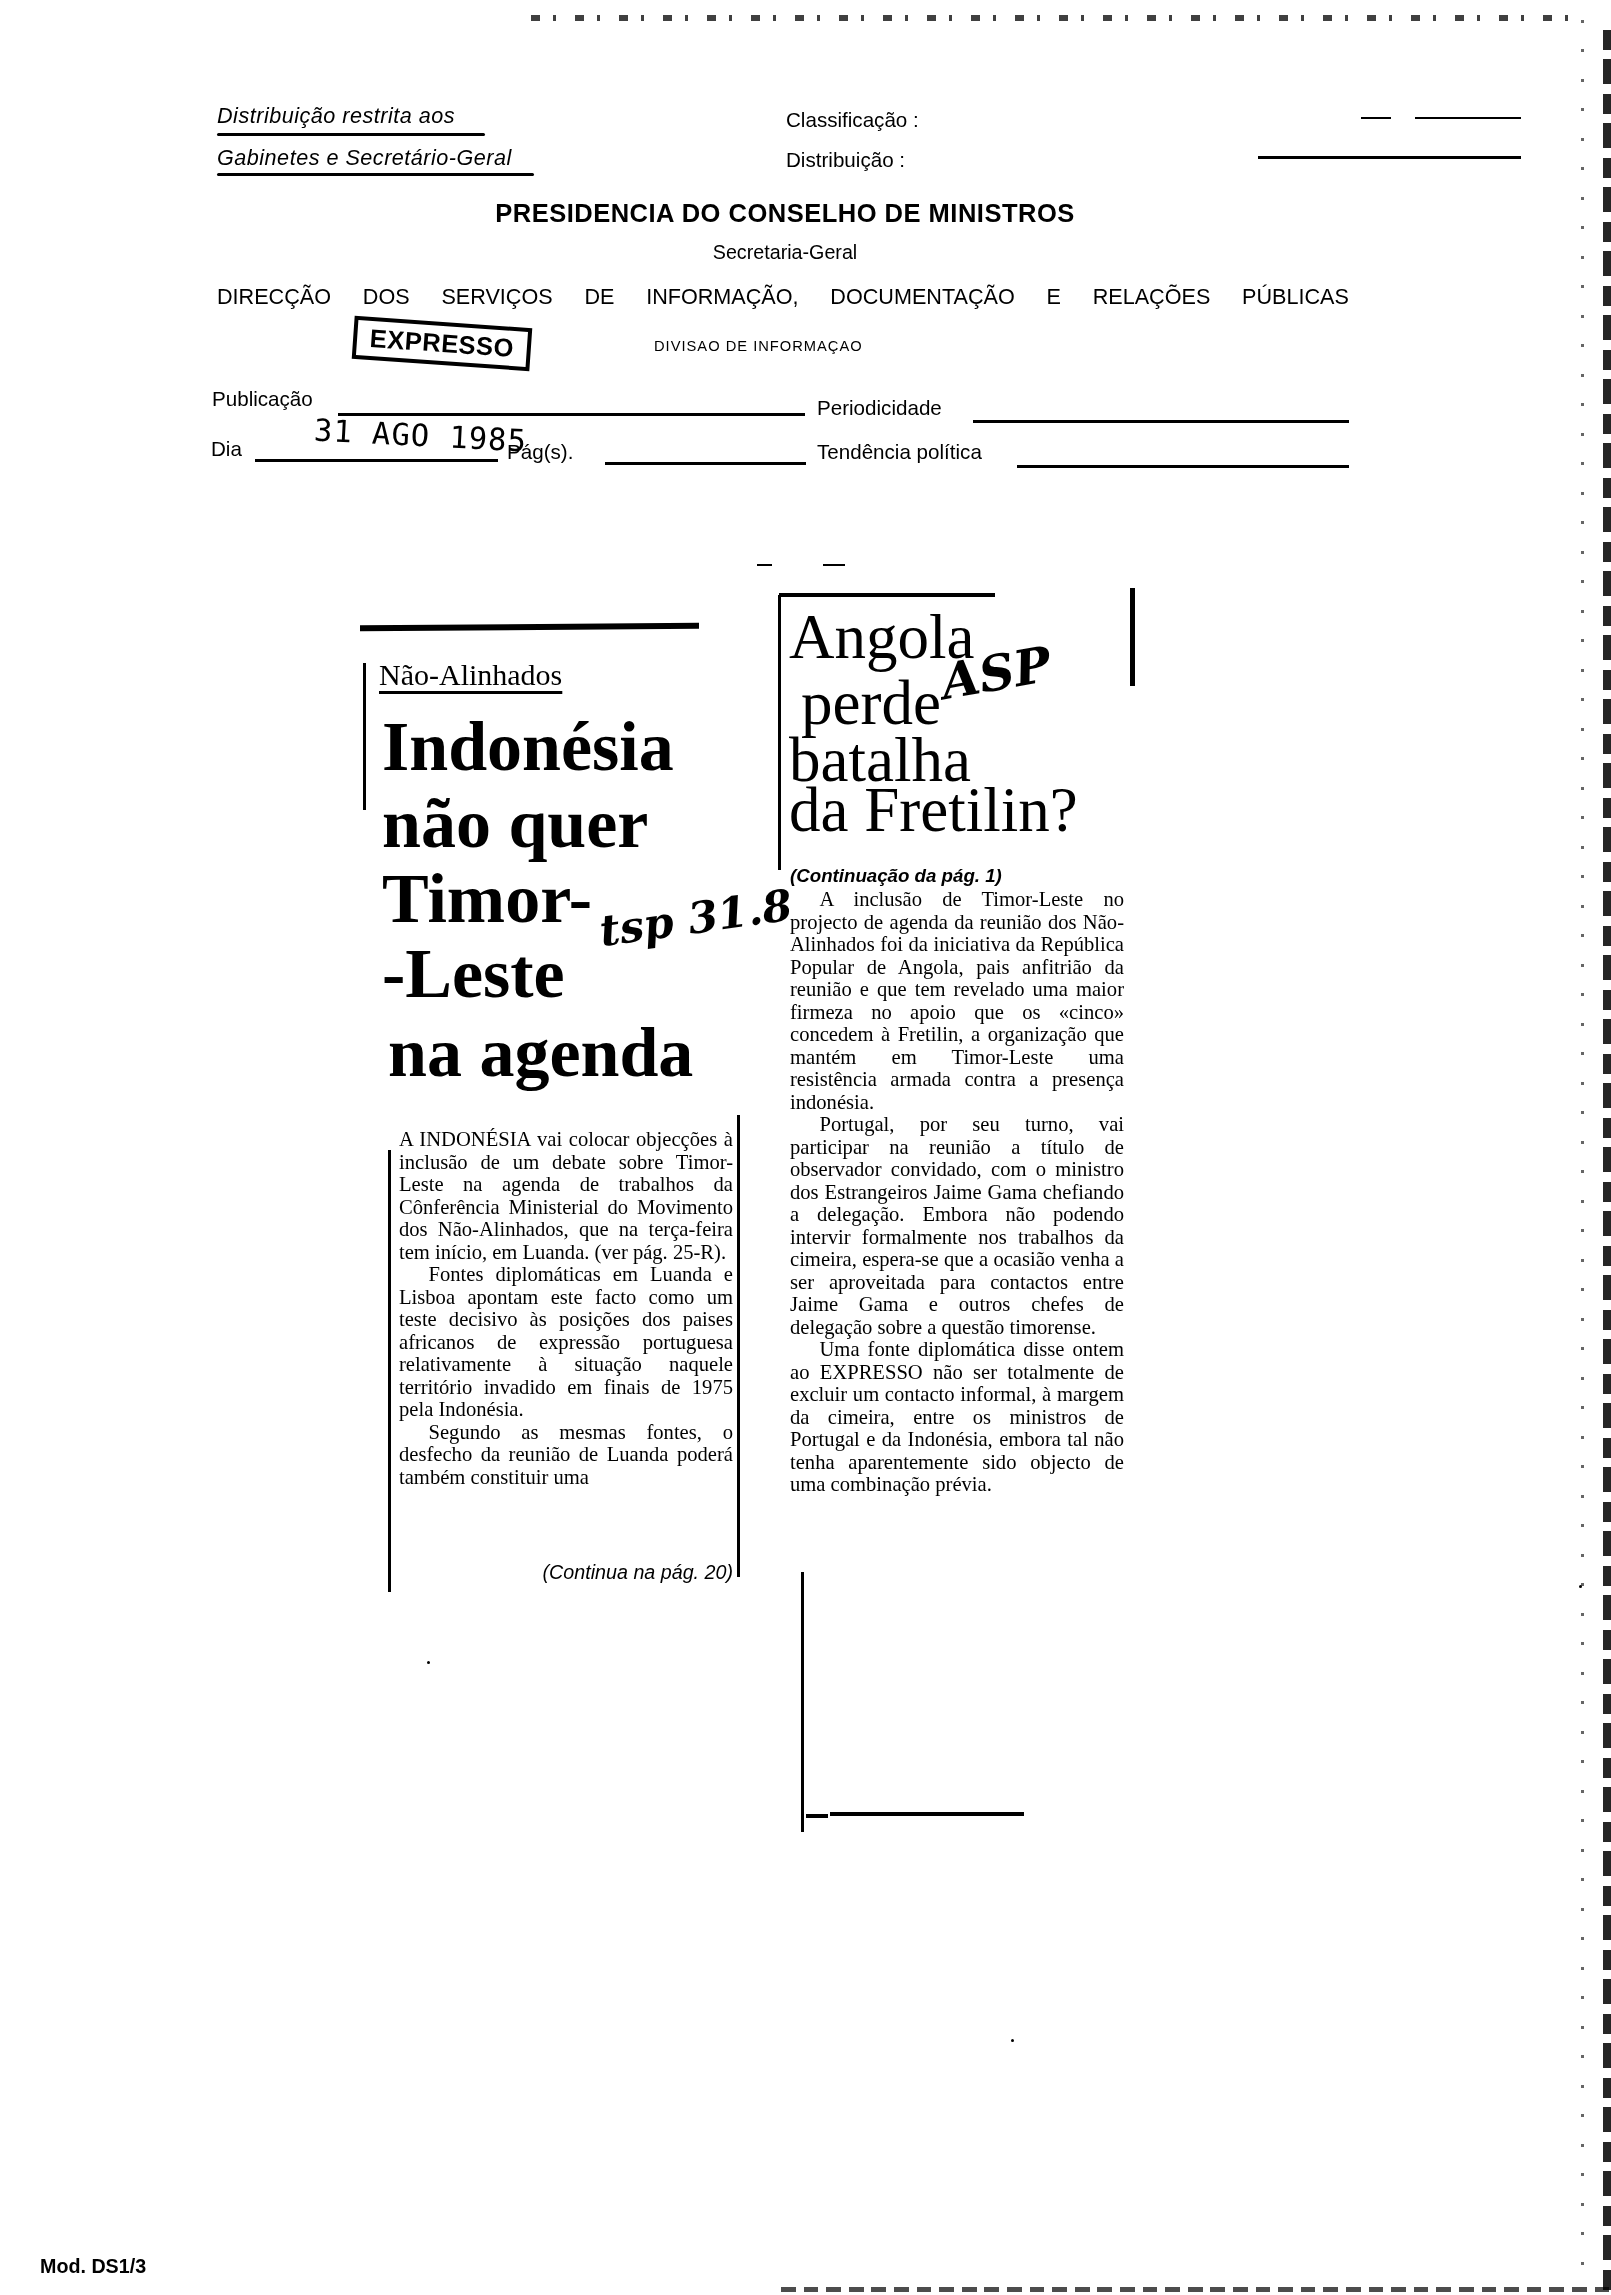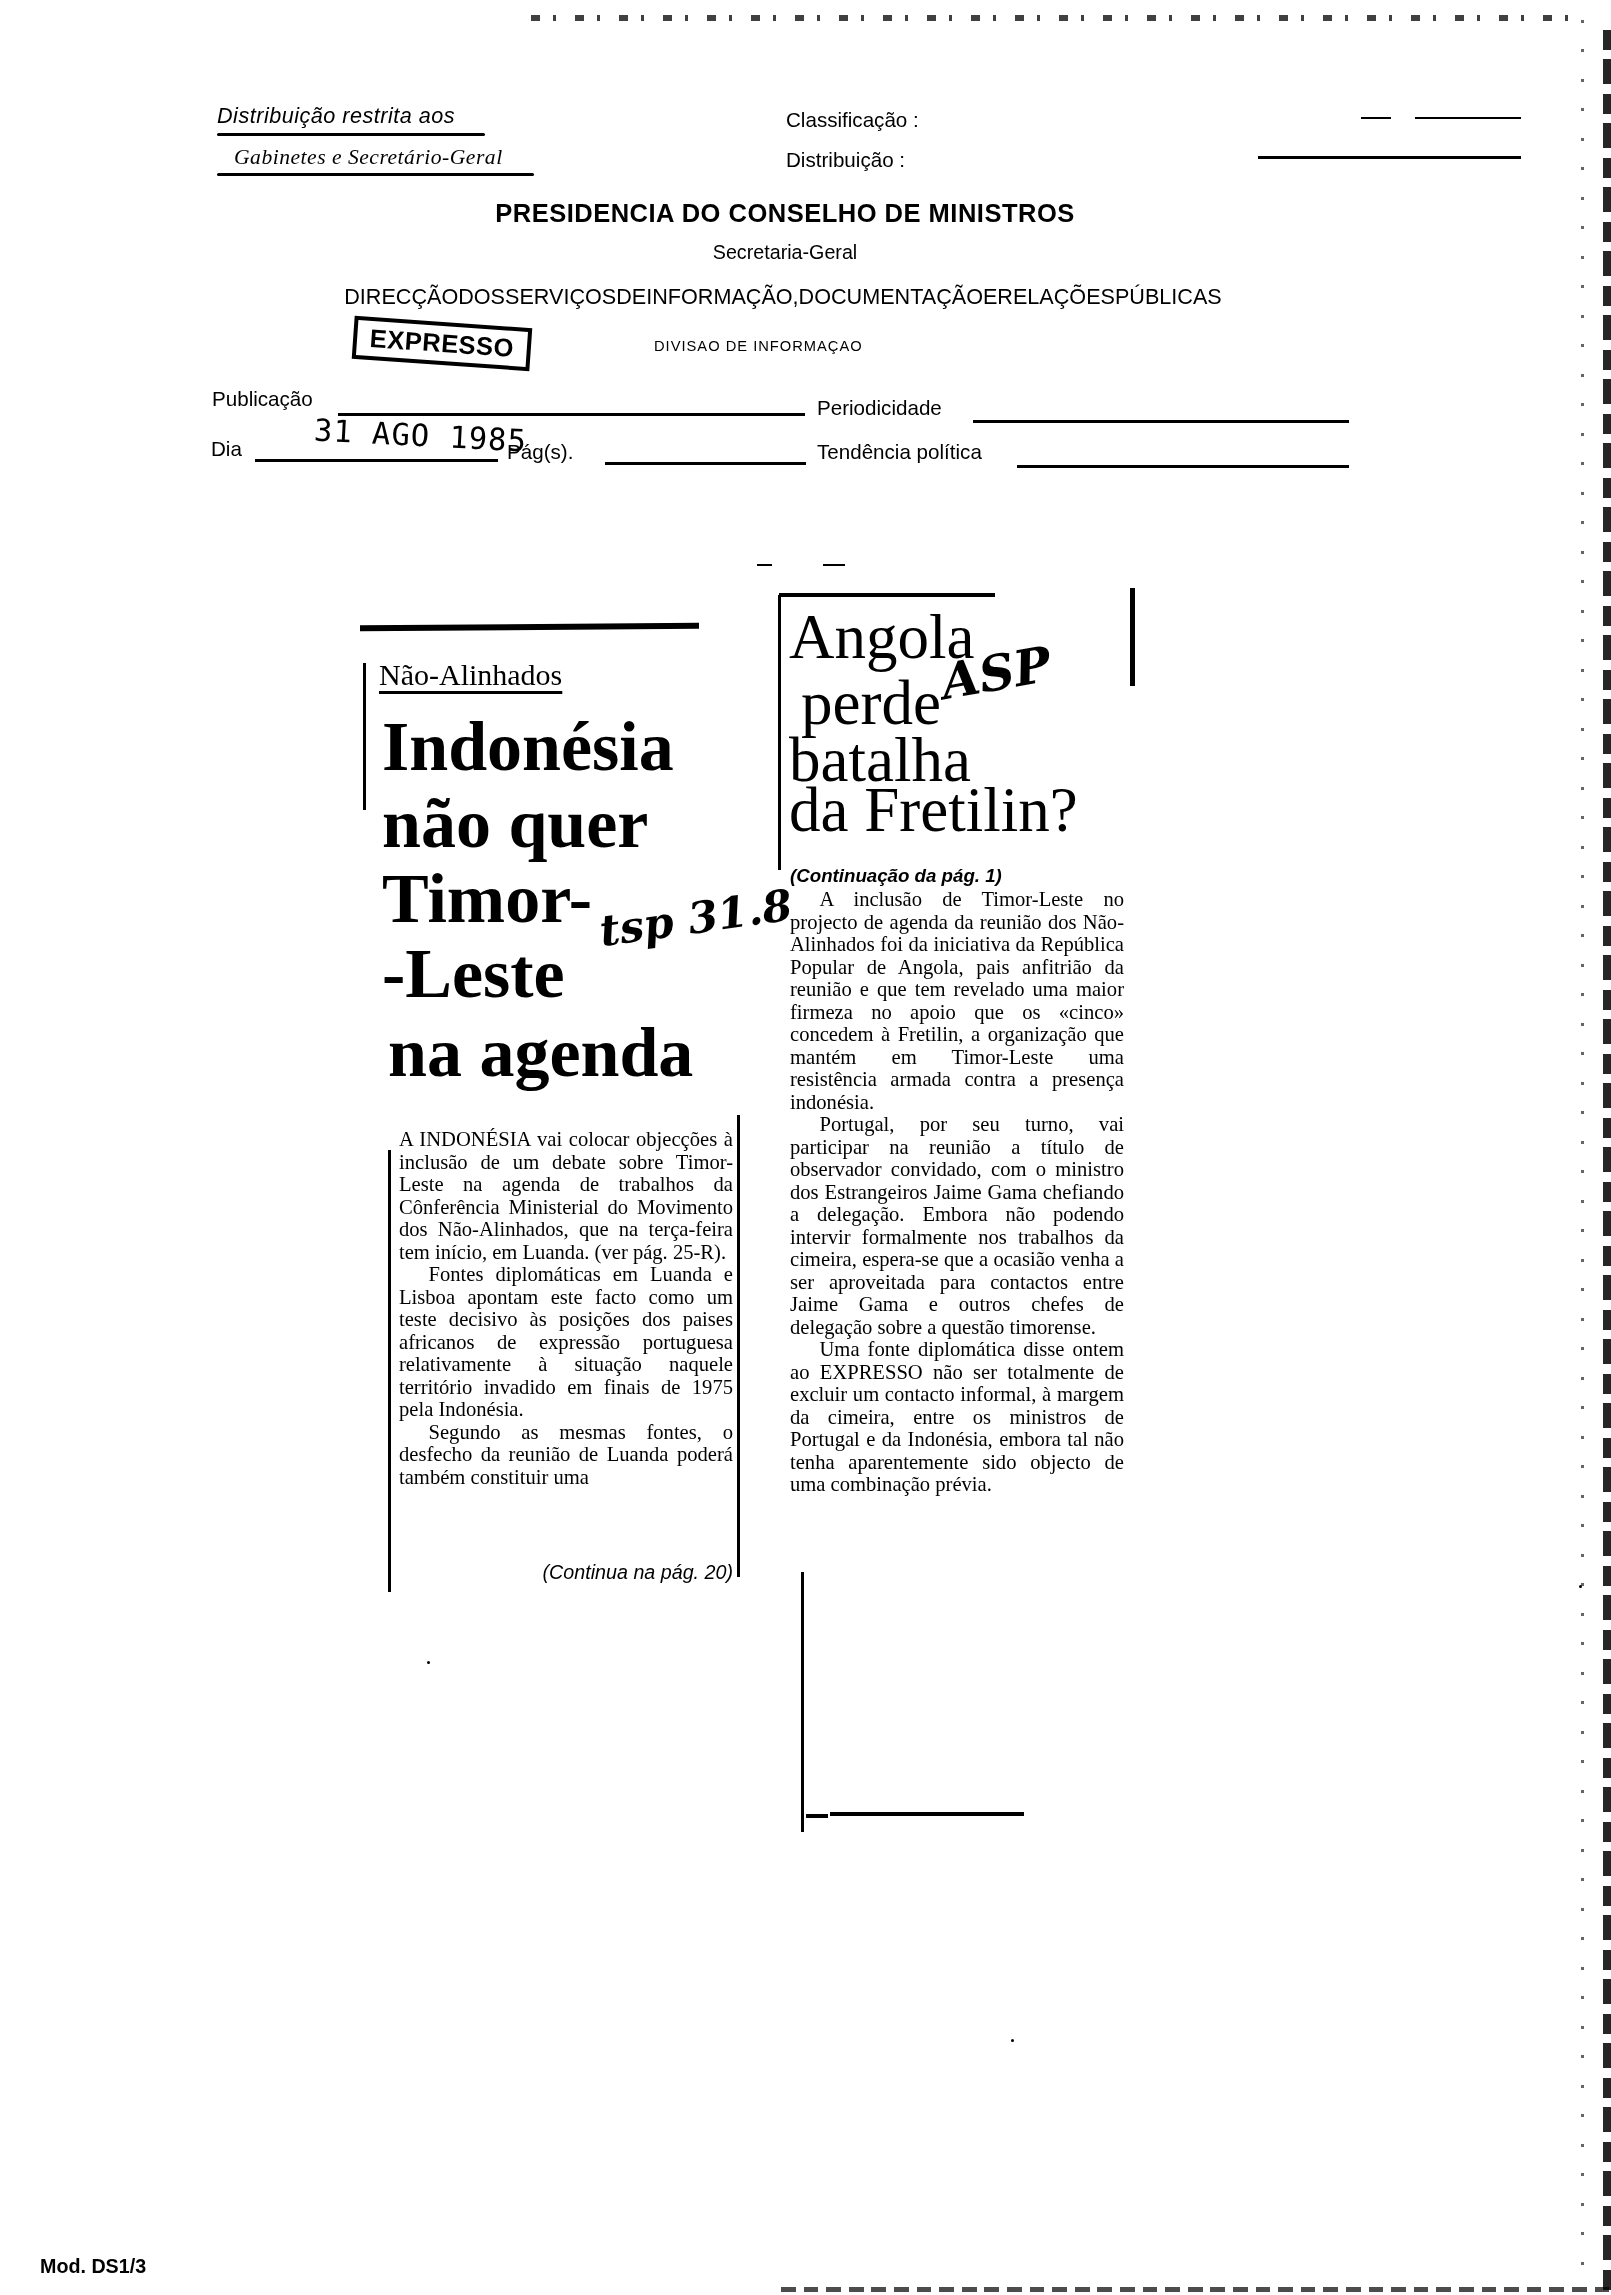--- a/index.html
+++ b/index.html
@@ -51,33 +51,33 @@
 </head>
 <body>
 
 <div class="abs scan-top"></div>
 <div class="abs scan-right-inner"></div>
 <div class="abs scan-right"></div>
 <div class="abs scan-bottom"></div>
 
 <div class="abs sans restrict" style="left:217px; top:103px;">Distribuição restrita aos</div>
 <div class="abs restrict-line" style="left:217px; top:133px; width:268px;"></div>
-<div class="abs sans restrict" style="left:234px; top:145px;font-family:Liberation Serif, serif;">Gabinetes e Secretário-Geral</div>
+<div class="abs sans restrict" style="left:217px; top:145px;">Gabinetes e Secretário-Geral</div>
 <div class="abs restrict-line" style="left:217px; top:173px; width:317px;"></div>
 
 <div class="abs sans meta-label" style="left:786px; top:108px;">Classificação :</div>
 <div class="abs field-line" style="left:1361px; top:117px; width:29.5px; height:2px;"></div>
 <div class="abs field-line" style="left:1415px; top:117px; width:106px; height:2px;"></div>
 <div class="abs sans meta-label" style="left:786px; top:148px;">Distribuição :</div>
 <div class="abs field-line" style="left:1258px; top:156px; width:263px; height:2.5px;"></div>
 
 <div class="abs sans title-main" style="left:0; width:1570px; text-align:center; top:199px;">PRESIDENCIA DO CONSELHO DE MINISTROS</div>
 <div class="abs sans title-sub" style="left:0; width:1570px; text-align:center; top:241px;">Secretaria-Geral</div>
 
-<div class="abs sans direccao" style="left:217px; top:284px;justify-content:center;">
+<div class="abs sans direccao" style="left:217px; top:284px;">
   <span>DIRECÇÃO</span>
   <span>DOS</span>
   <span>SERVIÇOS</span>
   <span>DE</span>
   <span>INFORMAÇÃO,</span>
   <span>DOCUMENTAÇÃO</span>
   <span>E</span>
   <span>RELAÇÕES</span>
   <span>PÚBLICAS</span>
 </div>

